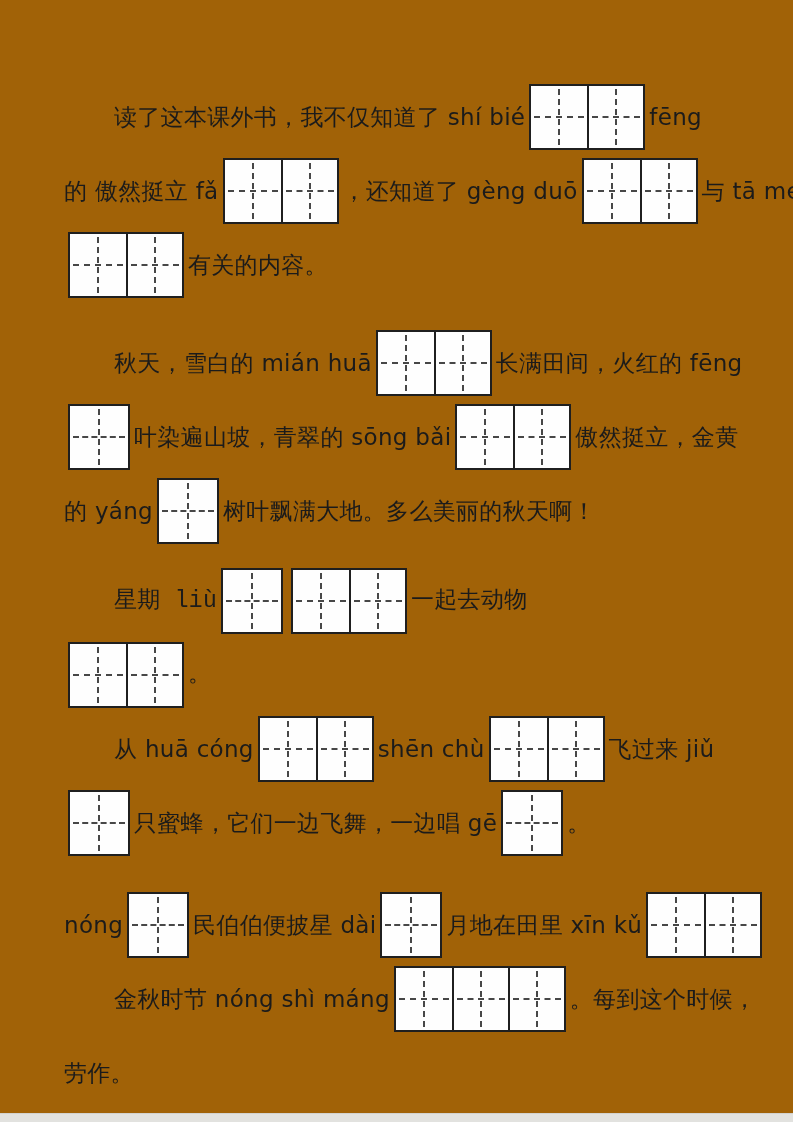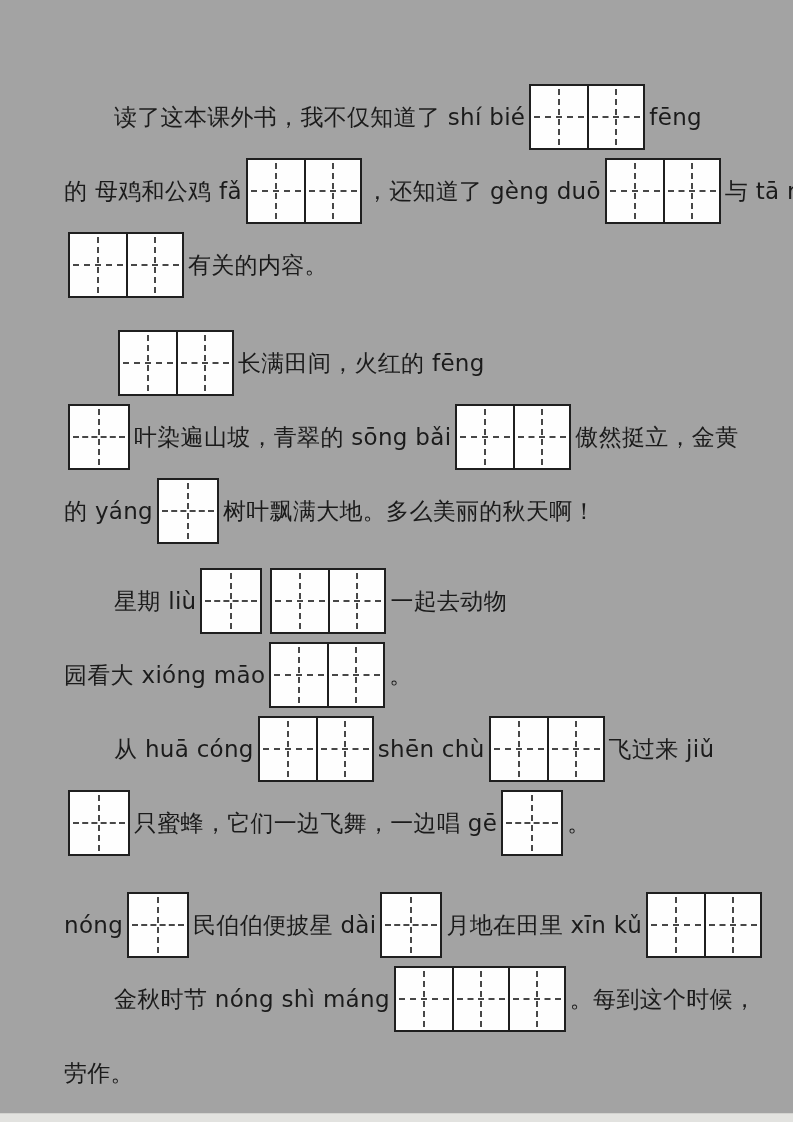--- a/index.html
+++ b/index.html
@@ -4,30 +4,30 @@
 <style>
   * { margin: 0; padding: 0; box-sizing: border-box; }
   html, body {
     width: 793px;
     font-family: "DejaVu Sans", "Liberation Sans", sans-serif;
   }
   .page {
     position: relative;
     width: 793px;
     height: 1122px;
-    background: #a3a3a3;
+    background: #a16207;
     color: #1b1b1b;
     overflow: hidden;
   }
   .content {
     padding: 80px 36px 0 64px;
   }
   .para { }
   .para.p1 { margin-top: 24px; }
-  .para.p2 { margin-top: 16px; }
+  .para.p2 { margin-top: 16px; font-family: Liberation Mono, monospace; }
   .para.p3 { margin-top: 0; }
   .para.p4 { margin-top: 28px; }
   .line {
     display: flex;
     align-items: center;
     height: 74px;
     white-space: pre;
   }
   .line.indent { padding-left: 50px; }
   .seg-text {
@@ -74,31 +74,31 @@
     border-top: 1px solid #d2d2cf;
   }
 </style>
 </head>
 <body>
 
 <div class="page">
   <div class="content">
       <div class="para p0">
         <div class="line indent"><span class="seg-text">读了这本课外书，我不仅知道了 shí bié</span><div class="wbox cells2"><div class="wcell"></div><div class="wcell"></div></div><span class="seg-text">fēng</span></div>
-        <div class="line"><span class="seg-text">的 母鸡和公鸡 fǎ</span><div class="wbox cells2"><div class="wcell"></div><div class="wcell"></div></div><span class="seg-text">，还知道了 gèng duō</span><div class="wbox cells2"><div class="wcell"></div><div class="wcell"></div></div><span class="seg-text">与 tā men</span></div>
+        <div class="line"><span class="seg-text">的 傲然挺立 fǎ</span><div class="wbox cells2"><div class="wcell"></div><div class="wcell"></div></div><span class="seg-text">，还知道了 gèng duō</span><div class="wbox cells2"><div class="wcell"></div><div class="wcell"></div></div><span class="seg-text">与 tā men</span></div>
         <div class="line"><div class="wbox cells2"><div class="wcell"></div><div class="wcell"></div></div><span class="seg-text">有关的内容。</span></div>
       </div>
       <div class="para p1">
-        <div class="line indent"><div class="wbox cells2"><div class="wcell"></div><div class="wcell"></div></div><span class="seg-text">长满田间，火红的 fēng</span></div>
+        <div class="line indent"><span class="seg-text">秋天，雪白的 mián huā</span><div class="wbox cells2"><div class="wcell"></div><div class="wcell"></div></div><span class="seg-text">长满田间，火红的 fēng</span></div>
         <div class="line"><div class="wbox cells1"><div class="wcell"></div></div><span class="seg-text">叶染遍山坡，青翠的 sōng bǎi</span><div class="wbox cells2"><div class="wcell"></div><div class="wcell"></div></div><span class="seg-text">傲然挺立，金黄</span></div>
         <div class="line"><span class="seg-text">的 yáng</span><div class="wbox cells1"><div class="wcell"></div></div><span class="seg-text">树叶飘满大地。多么美丽的秋天啊！</span></div>
       </div>
       <div class="para p2">
         <div class="line indent"><span class="seg-text">星期 liù</span><div class="wbox cells1"><div class="wcell"></div></div><div class="wbox cells2"><div class="wcell"></div><div class="wcell"></div></div><span class="seg-text">一起去动物</span></div>
-        <div class="line"><span class="seg-text">园看大 xióng māo</span><div class="wbox cells2"><div class="wcell"></div><div class="wcell"></div></div><span class="seg-text">。</span></div>
+        <div class="line"><div class="wbox cells2"><div class="wcell"></div><div class="wcell"></div></div><span class="seg-text">。</span></div>
       </div>
       <div class="para p3">
         <div class="line indent"><span class="seg-text">从 huā cóng</span><div class="wbox cells2"><div class="wcell"></div><div class="wcell"></div></div><span class="seg-text">shēn chù</span><div class="wbox cells2"><div class="wcell"></div><div class="wcell"></div></div><span class="seg-text">飞过来 jiǔ</span></div>
         <div class="line"><div class="wbox cells1"><div class="wcell"></div></div><span class="seg-text">只蜜蜂，它们一边飞舞，一边唱 gē</span><div class="wbox cells1"><div class="wcell"></div></div><span class="seg-text">。</span></div>
       </div>
       <div class="para p4">
         <div class="line"><span class="seg-text">nóng</span><div class="wbox cells1"><div class="wcell"></div></div><span class="seg-text">民伯伯便披星 dài</span><div class="wbox cells1"><div class="wcell"></div></div><span class="seg-text">月地在田里 xīn kǔ</span><div class="wbox cells2"><div class="wcell"></div><div class="wcell"></div></div></div>
         <div class="line indent"><span class="seg-text">金秋时节 nóng shì máng</span><div class="wbox cells3"><div class="wcell"></div><div class="wcell"></div><div class="wcell"></div></div><span class="seg-text">。每到这个时候，</span></div>
         <div class="line"><span class="seg-text">劳作。</span></div>
       </div>

